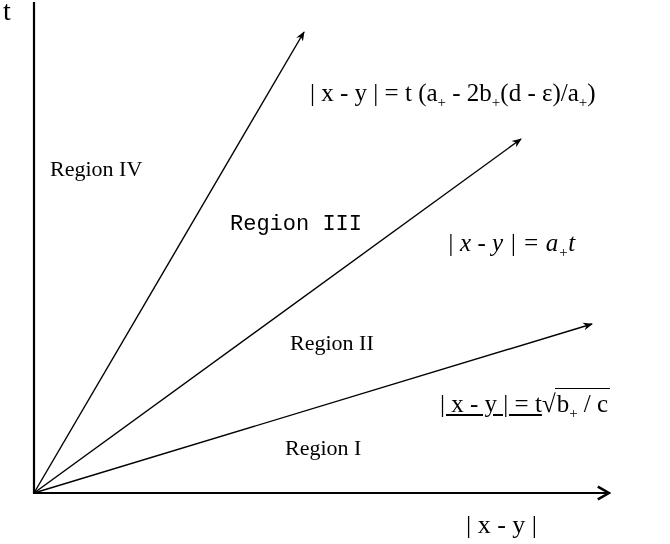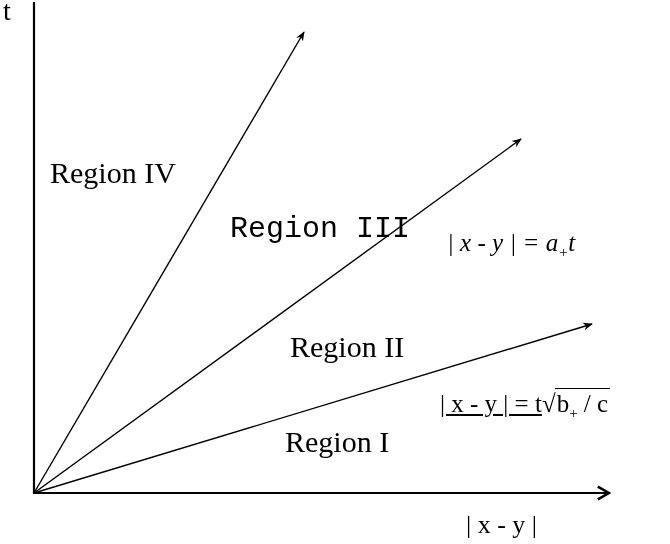--- a/index.html
+++ b/index.html
@@ -9,21 +9,21 @@
       height: 544px;
       overflow: hidden;
       background: #ffffff;
       font-family: "Liberation Serif", "DejaVu Serif", serif;
       color: #000000;
     }
     svg#diagram { position: absolute; left: 0; top: 0; }
     .lbl {
       position: absolute;
       white-space: nowrap;
-      font-size: 30px;
+      font-size: 22px;
       line-height: 1;
       color: #000;
     }
     .eq { font-size: 25px; }
     .sub { font-size: 15px; vertical-align: -6px; }
     .sqrt-wrap { display: inline-block; position: relative; }
     .radicand {
       display: inline-block;
       border-top: 1.5px solid #000;
       padding: 2px 2px 0 2px;
@@ -56,22 +56,25 @@
 
     <line x1="34" y1="493" x2="592" y2="324" stroke="#000" stroke-width="1.4" marker-end="url(#arrow)"></line>
   </svg>
 
   <div class="lbl" style="left:3px; top:-3px; font-size:28px;">t</div>
   <div class="lbl" style="left:466px; top:512px; font-size:26px;text-align:right;">| x - y |</div>
 
   <div class="lbl" style="left:50px; top:158px;">Region IV</div>
   <div class="lbl" style="left:230px; top:214px;font-family:Liberation Mono, monospace;">Region III</div>
   <div class="lbl" style="left:290px; top:332px;">Region II</div>
-  <div class="lbl" style="left:285px; top:427px;text-align:right;">Region I</div>
+  <div class="lbl" style="left:285px; top:437px;text-align:right;">Region I</div>
 
+  <div class="lbl eq" style="left:310px; top:80px;">
+    <span>| x - y | = t (a</span><span class="sub">+</span><span> - 2b</span><span class="sub">+</span><span>(d - ε)/a</span><span class="sub">+</span><span>)</span>
+  </div>
 
   <div class="lbl eq" style="left:447px; top:230px;font-style:italic;">
     <span>| x - y | = a</span><span class="sub">+</span><span>t</span>
   </div>
 
   <div class="lbl eq" style="left:440px; top:388px;text-decoration:underline;">
     <span>| x - y | = t</span><span class="sqrt-wrap"><span class="radical">√</span><span class="radicand"><span>b</span><span class="sub">+</span><span> / c</span></span></span>
   </div>
 
 </div>

